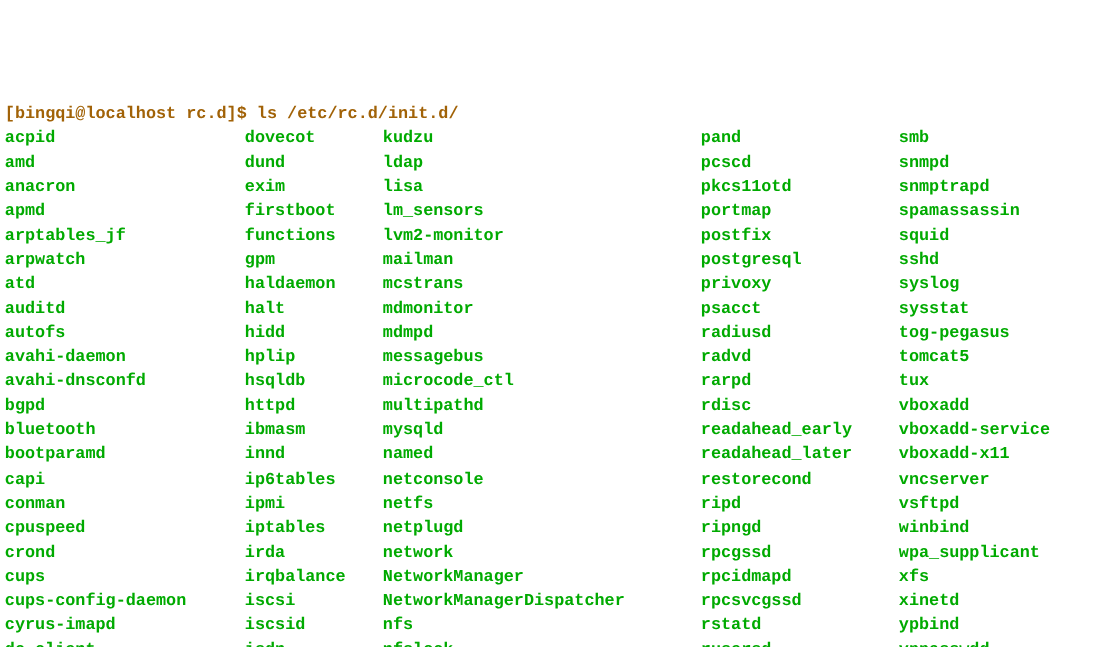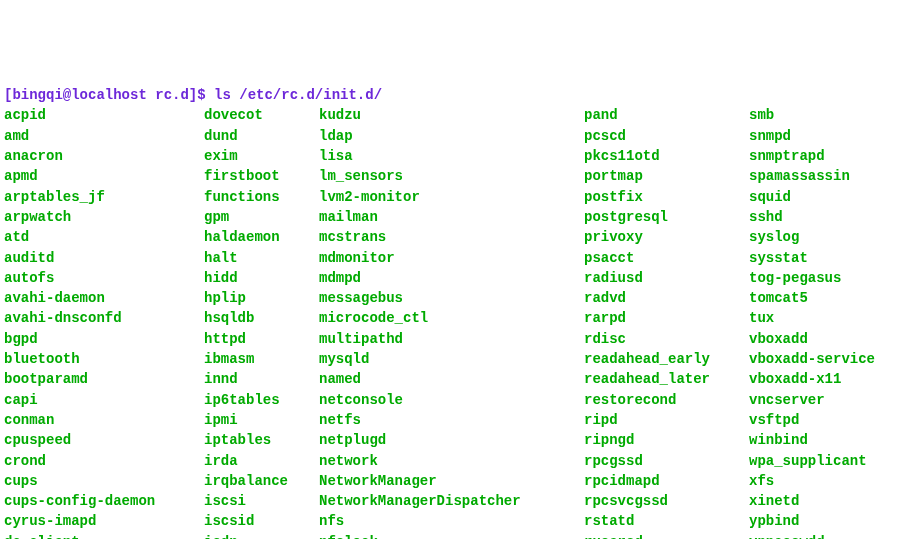--- a/index.html
+++ b/index.html
@@ -6,21 +6,21 @@
     body {
       font-family: "Courier New", Courier, monospace;
       font-size: 14px;
       background: #ffffff;
       color: #000000;
       white-space: pre;
       padding: 4px;
       line-height: 1.45;
       font-weight: bold;
     }
-    .prompt-line { color: #6d28d9; }
+    .prompt-line { color: #a16207; }
     .listing { color: #00aa00; }
     .col { display: inline-block; vertical-align: top; }
     .c1 { width: 200px; }
     .c2 { width: 115px; }
     .c3 { width: 265px; }
     .c4 { width: 165px; }
     .c5 { width: auto; }
   </style>
 </head>
 <body>

